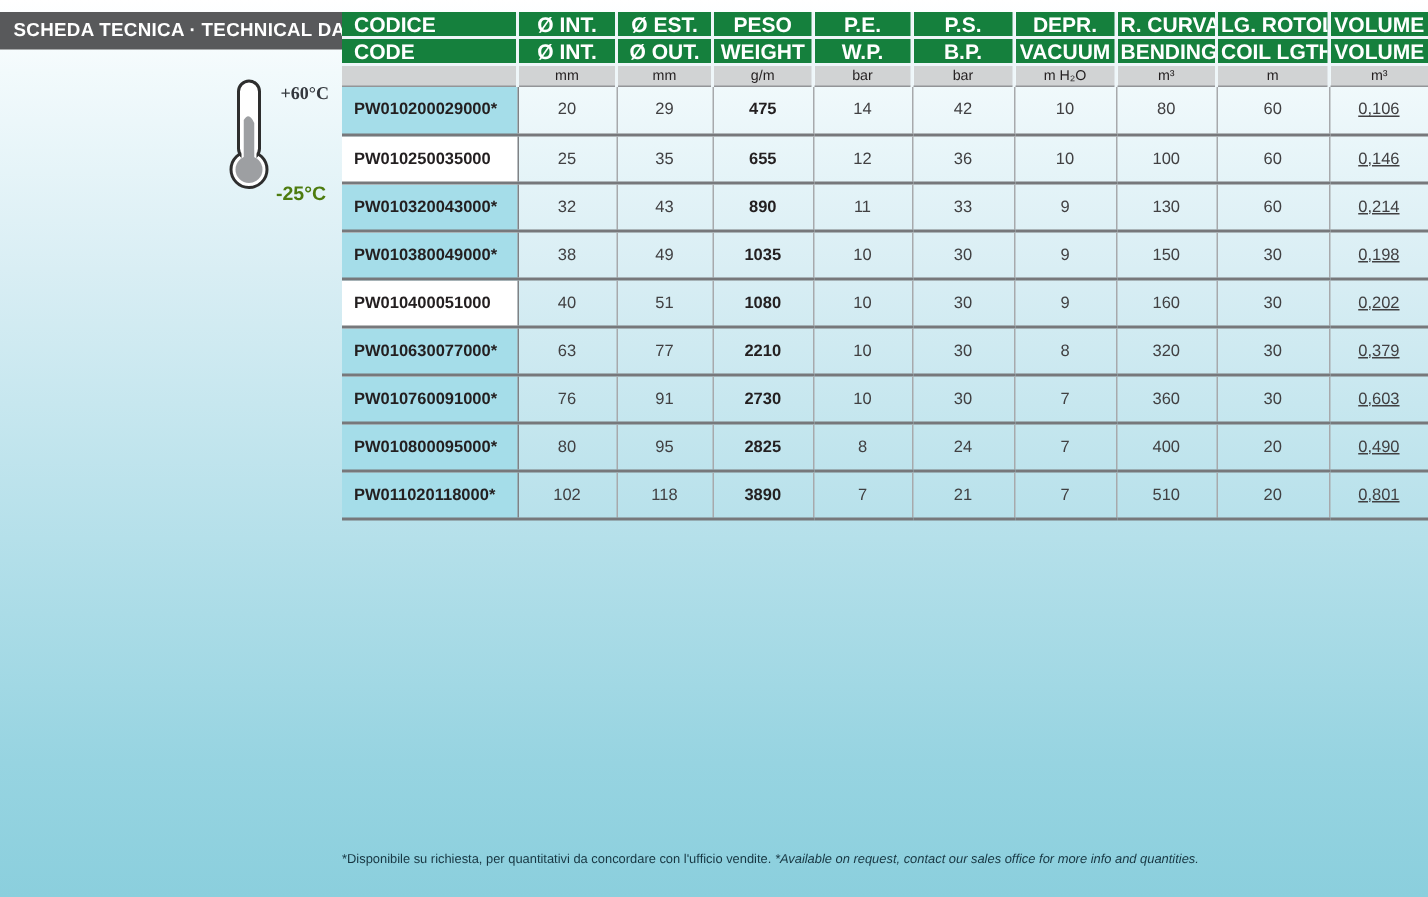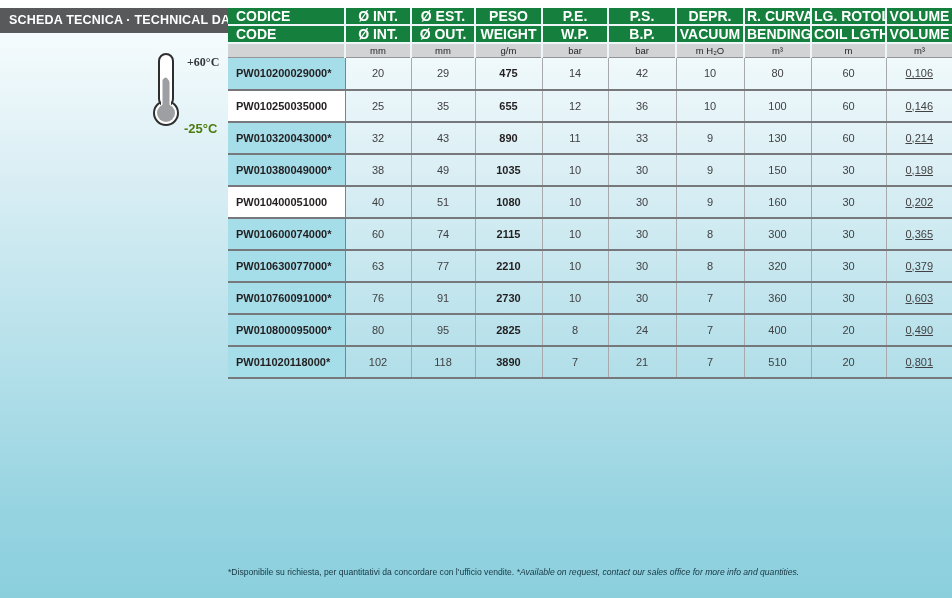--- a/index.html
+++ b/index.html
@@ -183,33 +183,20 @@
         <td class="val">51</td>
         <td class="val bold">1080</td>
         <td class="val">10</td>
         <td class="val">30</td>
         <td class="val">9</td>
         <td class="val">160</td>
         <td class="val">30</td>
         <td class="val">0,202</td>
       </tr>
       <tr>
-    <td class="code hl">PW010600074000*</td>
-
-  <td class="val">60</td>
-        <td class="val">74</td>
-        <td class="val bold">2115</td>
-        <td class="val">10</td>
-        <td class="val">30</td>
-        <td class="val">8</td>
-        <td class="val">300</td>
-        <td class="val">30</td>
-        <td class="val">0,365</td>
-      </tr>
-      <tr>
     <td class="code hl">PW010630077000*</td>
 
   <td class="val">63</td>
         <td class="val">77</td>
         <td class="val bold">2210</td>
         <td class="val">10</td>
         <td class="val">30</td>
         <td class="val">8</td>
         <td class="val">320</td>
         <td class="val">30</td>

